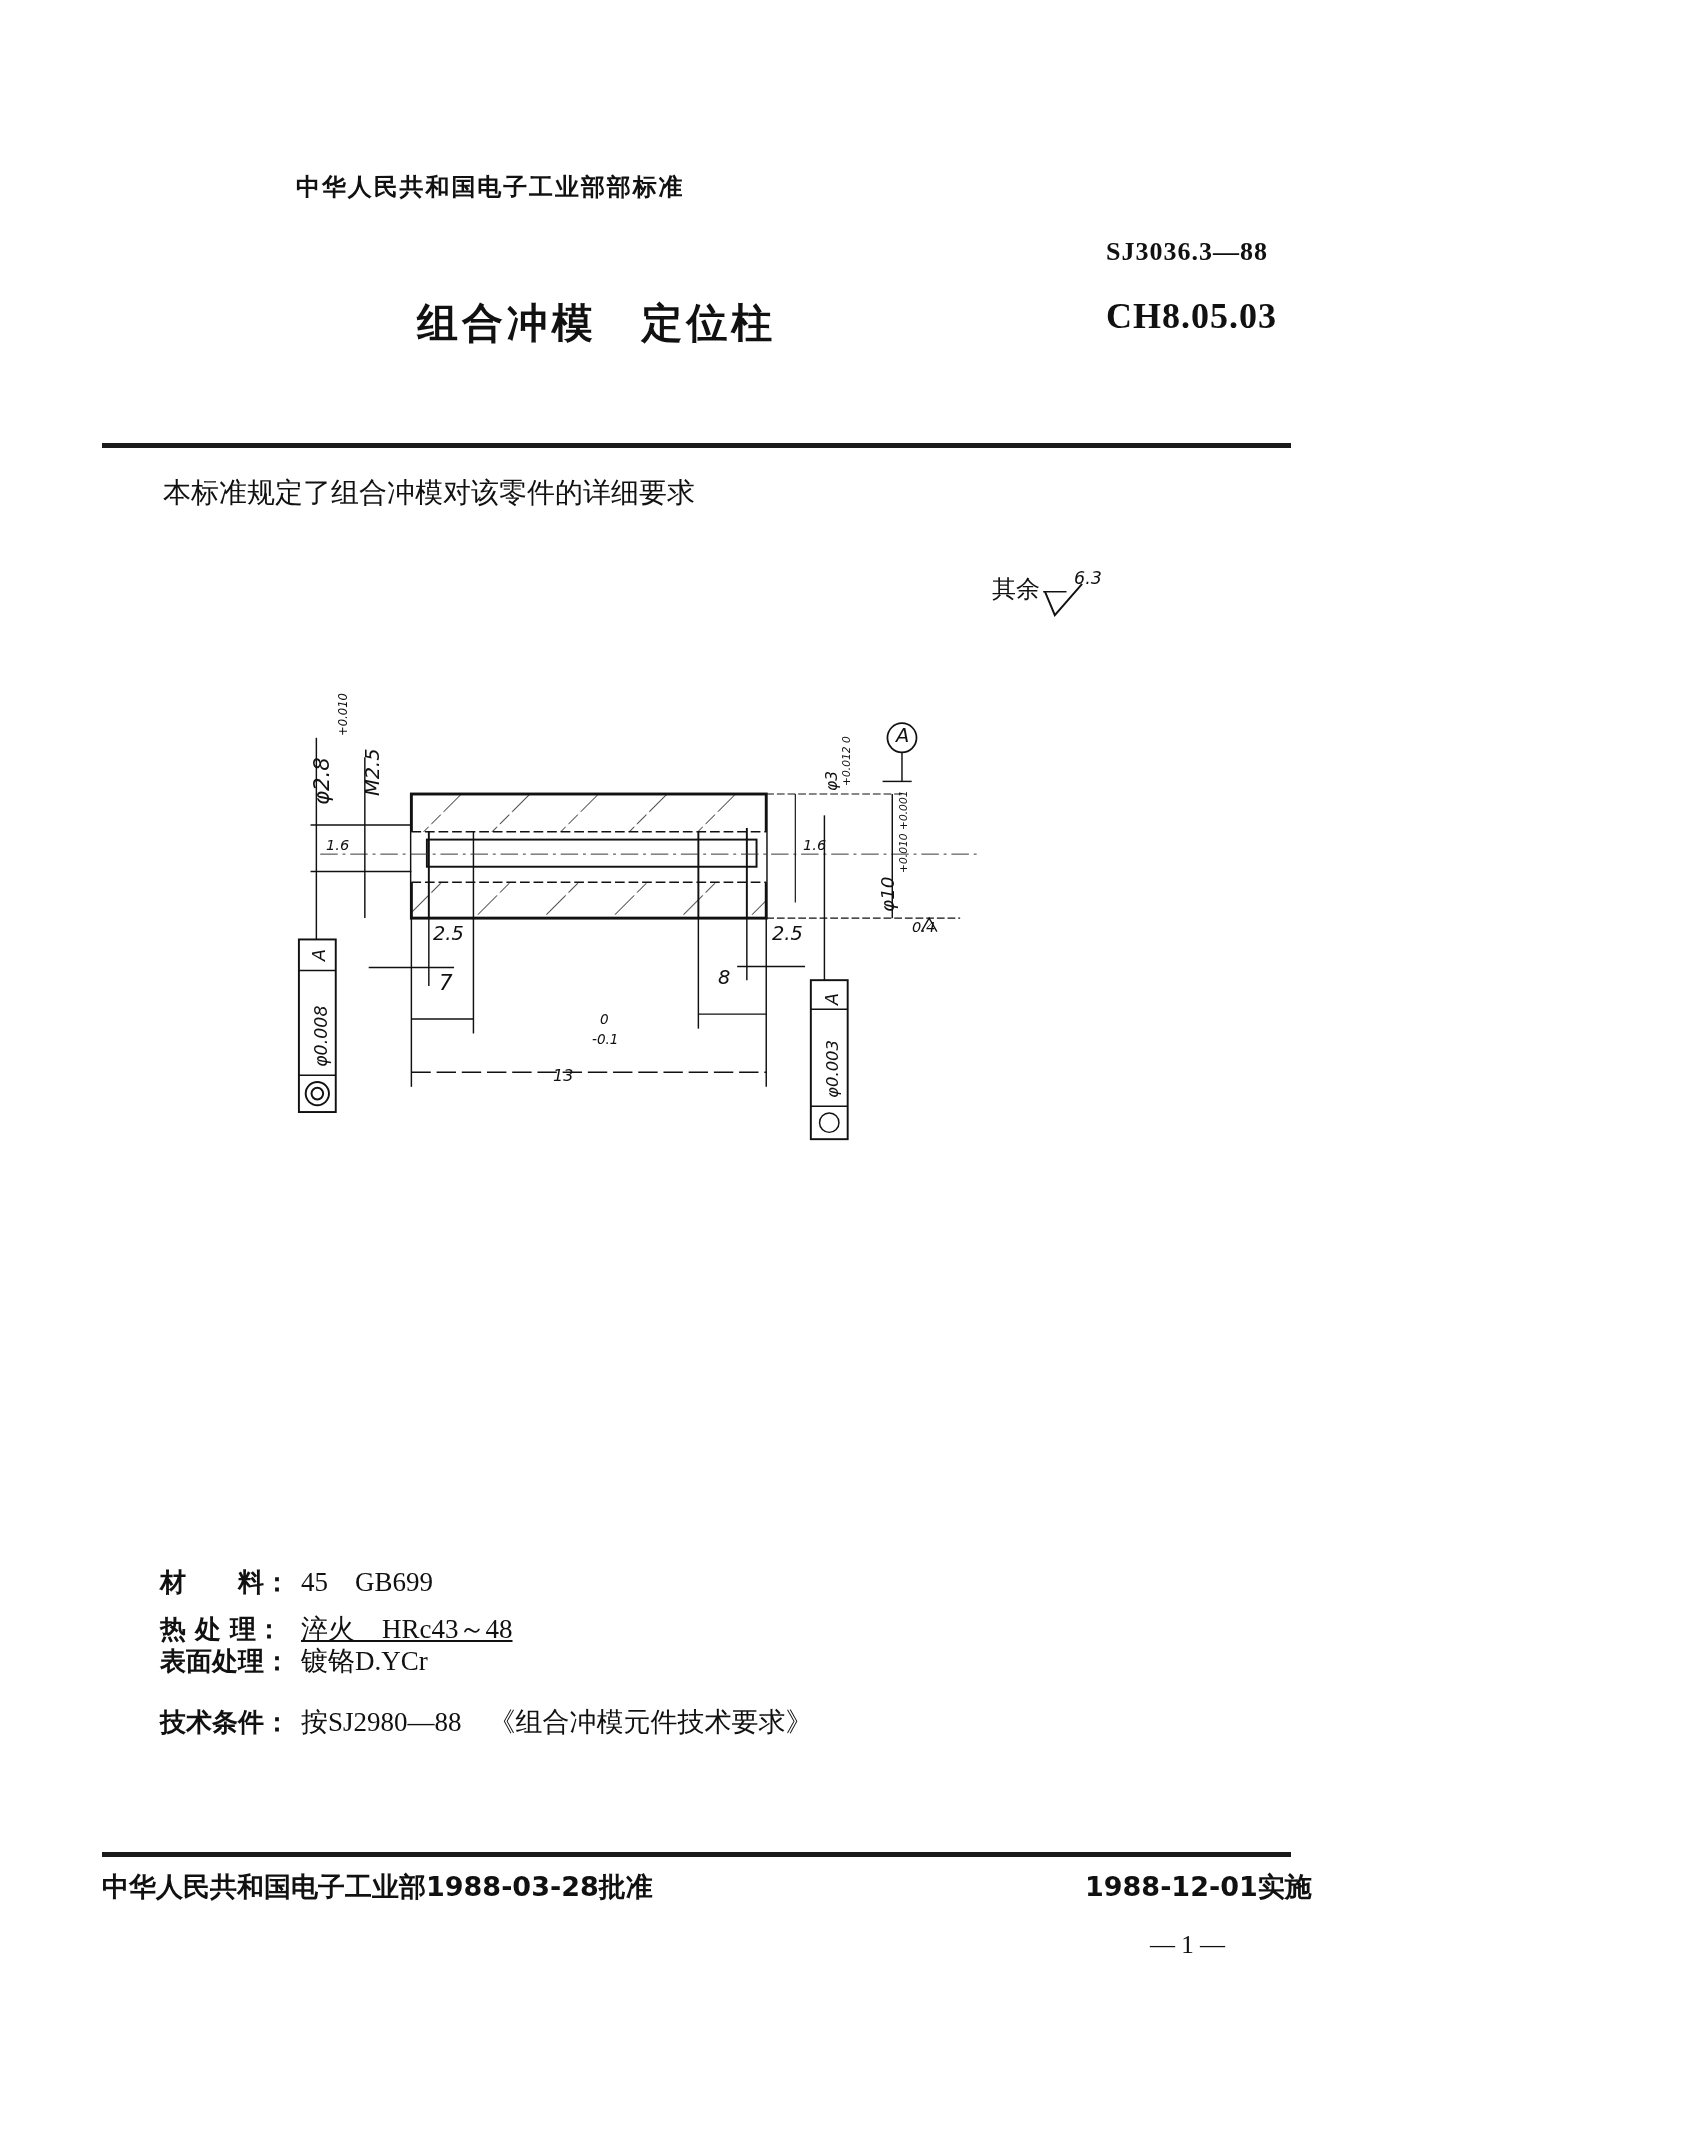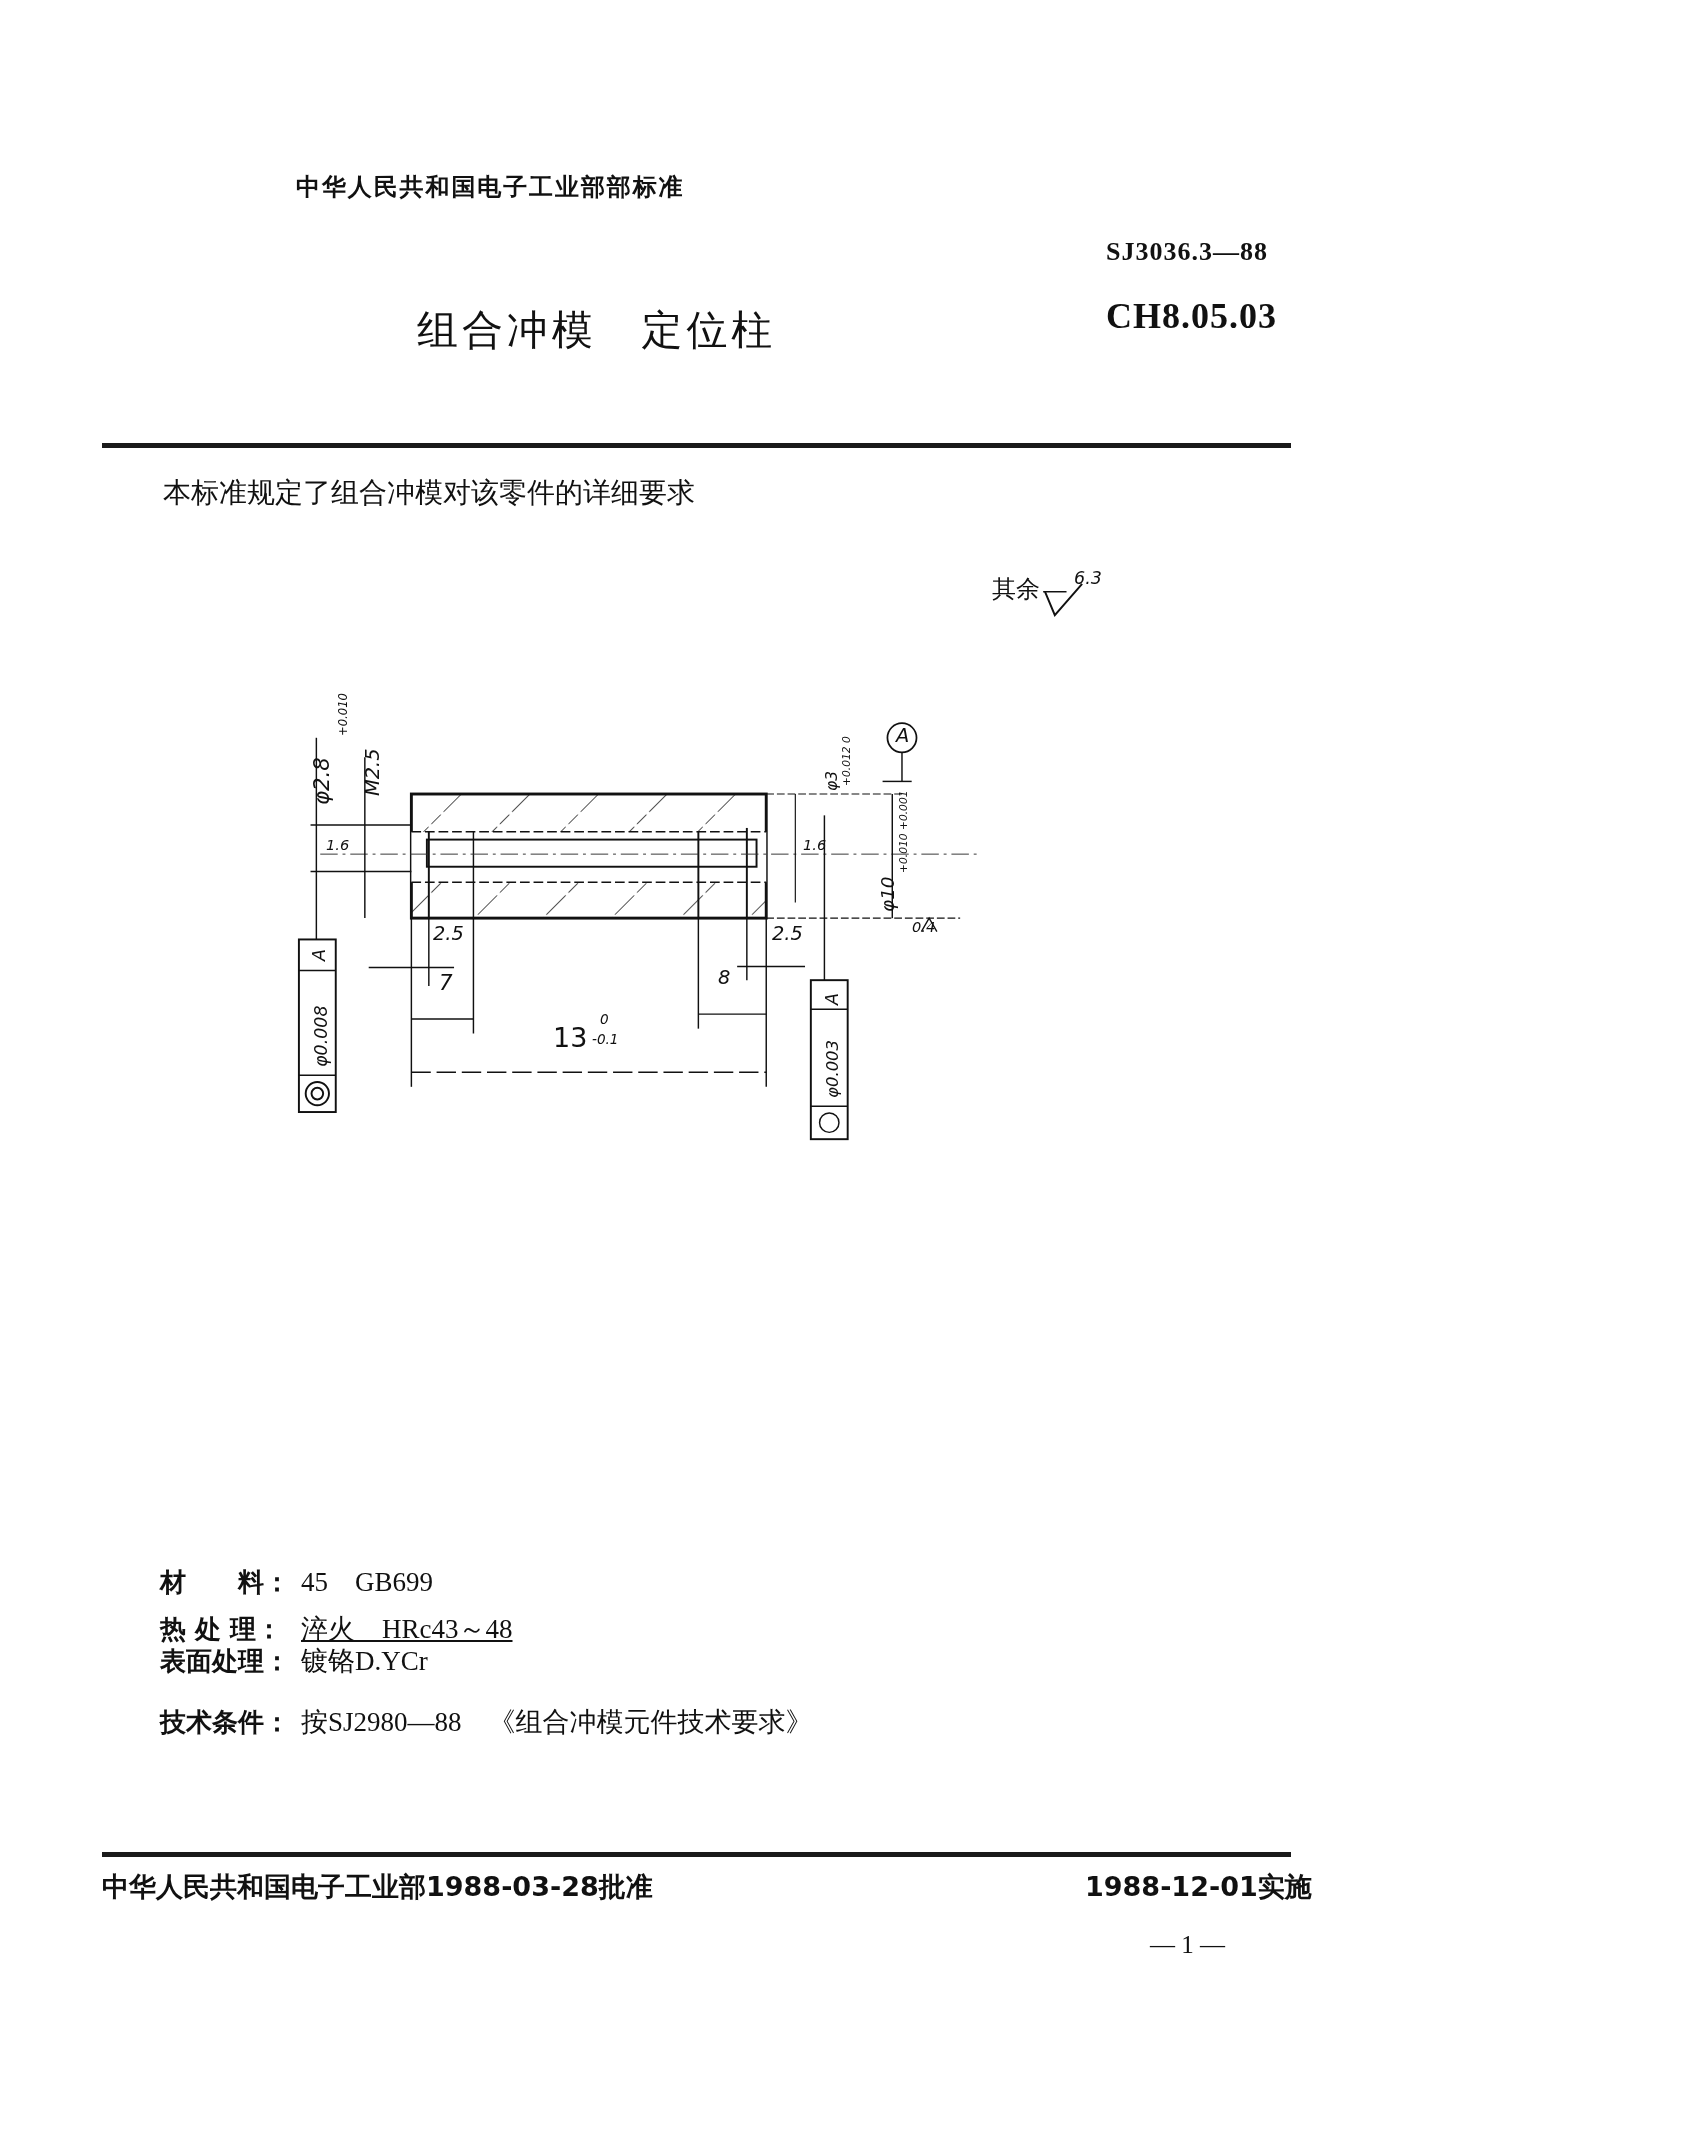--- a/index.html
+++ b/index.html
@@ -2,21 +2,21 @@
 <html><head>
 <meta charset="utf-8">
 <style>
   html,body{margin:0;padding:0;background:#fff;}
   body{width:1707px;height:2152px;position:relative;overflow:hidden;color:#111;
        font-family:"DejaVu Sans","Liberation Sans",sans-serif;}
   .abs{position:absolute;white-space:nowrap;}
   .org{left:296px;top:171px;font-size:24px;font-weight:bold;letter-spacing:1.9px;}
   .code1{left:1106px;top:237px;font-family:"Liberation Serif","DejaVu Serif",serif;font-size:26px;font-weight:bold;letter-spacing:1px;}
   .code2{left:1106px;top:295px;font-family:"Liberation Serif","DejaVu Serif",serif;font-size:36px;font-weight:bold;letter-spacing:1px;text-align:center;}
-  .title{left:417px;top:303px;font-size:41px;font-weight:normal;letter-spacing:3.9px;}
+  .title{left:417px;top:296px;font-size:41px;font-weight:bold;letter-spacing:3.9px;}
   .rule-top{left:102px;top:443px;width:1189px;height:4.9px;background:#1a1a1a;}
   .intro{left:163px;top:474px;font-size:28px;}
   .rough{left:992px;top:573px;font-size:24px;}
   .rough-val{left:1046px;top:568px;font-size:17.5px;font-style:italic;margin-left:28px;}
   .drawing{left:281px;top:699px;}
   .spec{left:160px;font-size:26px;}
   .spec .k{font-weight:bold;display:inline-block;width:121px;}
   .spec .v{font-family:"Liberation Serif","DejaVu Serif",serif;font-size:27px;margin-left:20px;}
   .rule-bot{left:102px;top:1852px;width:1189px;height:4.9px;background:#1a1a1a;}
   .approve{left:102px;top:1869px;font-size:27px;font-weight:bold;}
@@ -102,21 +102,21 @@
 
   <polyline points="660,240 668,226 676,240" fill="none" stroke="#111" stroke-width="1.4"></polyline>
 </svg>
 
 <div class="abs" style="left:309px;top:718px;font-size:21.3px;font-style:italic;transform:rotate(-90deg);transform-origin:left top;top:805px;">φ2.8</div>
 <div class="abs" style="left:336px;top:736px;font-size:11.6px;font-style:italic;transform:rotate(-90deg);transform-origin:left top;">+0.010</div>
 <div class="abs" style="left:361px;top:796px;font-size:19.4px;font-style:italic;transform:rotate(-90deg);transform-origin:left top;">M2.5</div>
 <div class="abs" style="left:326px;top:836px;font-size:14.6px;font-style:italic;">1.6</div>
 <div class="abs" style="left:433px;top:922px;font-size:19.4px;font-style:italic;">2.5</div>
 <div class="abs" style="left:439px;top:970px;font-size:21.3px;font-style:italic;">7</div>
-<div class="abs" style="left:553px;top:1022px;font-size:27px;">13</div>
+<div class="abs" style="left:553px;top:1066px;font-size:16px;font-style:italic;">13</div>
 <div class="abs" style="left:600px;top:1011px;font-size:13.6px;font-style:italic;">0</div>
 <div class="abs" style="left:592px;top:1031px;font-size:13.6px;font-style:italic;">-0.1</div>
 <div class="abs" style="left:718px;top:966px;font-size:19.4px;font-style:italic;">8</div>
 <div class="abs" style="left:772px;top:922px;font-size:19.4px;font-style:italic;">2.5</div>
 <div class="abs" style="left:803px;top:836px;font-size:14.6px;font-style:italic;">1.6</div>
 <div class="abs" style="left:912px;top:918px;font-size:14.6px;font-style:italic;">0.4</div>
 <div class="abs" style="left:823px;top:791px;font-size:15.5px;font-style:italic;transform:rotate(-90deg);transform-origin:left top;">φ3</div>
 <div class="abs" style="left:840px;top:786px;font-size:10.7px;font-style:italic;transform:rotate(-90deg);transform-origin:left top;">+0.012 0</div>
 <div class="abs" style="left:877px;top:912px;font-size:18.4px;font-style:italic;transform:rotate(-90deg);transform-origin:left top;">φ10</div>
 <div class="abs" style="left:897px;top:873px;font-size:10.7px;font-style:italic;transform:rotate(-90deg);transform-origin:left top;">+0.010 +0.001</div>

